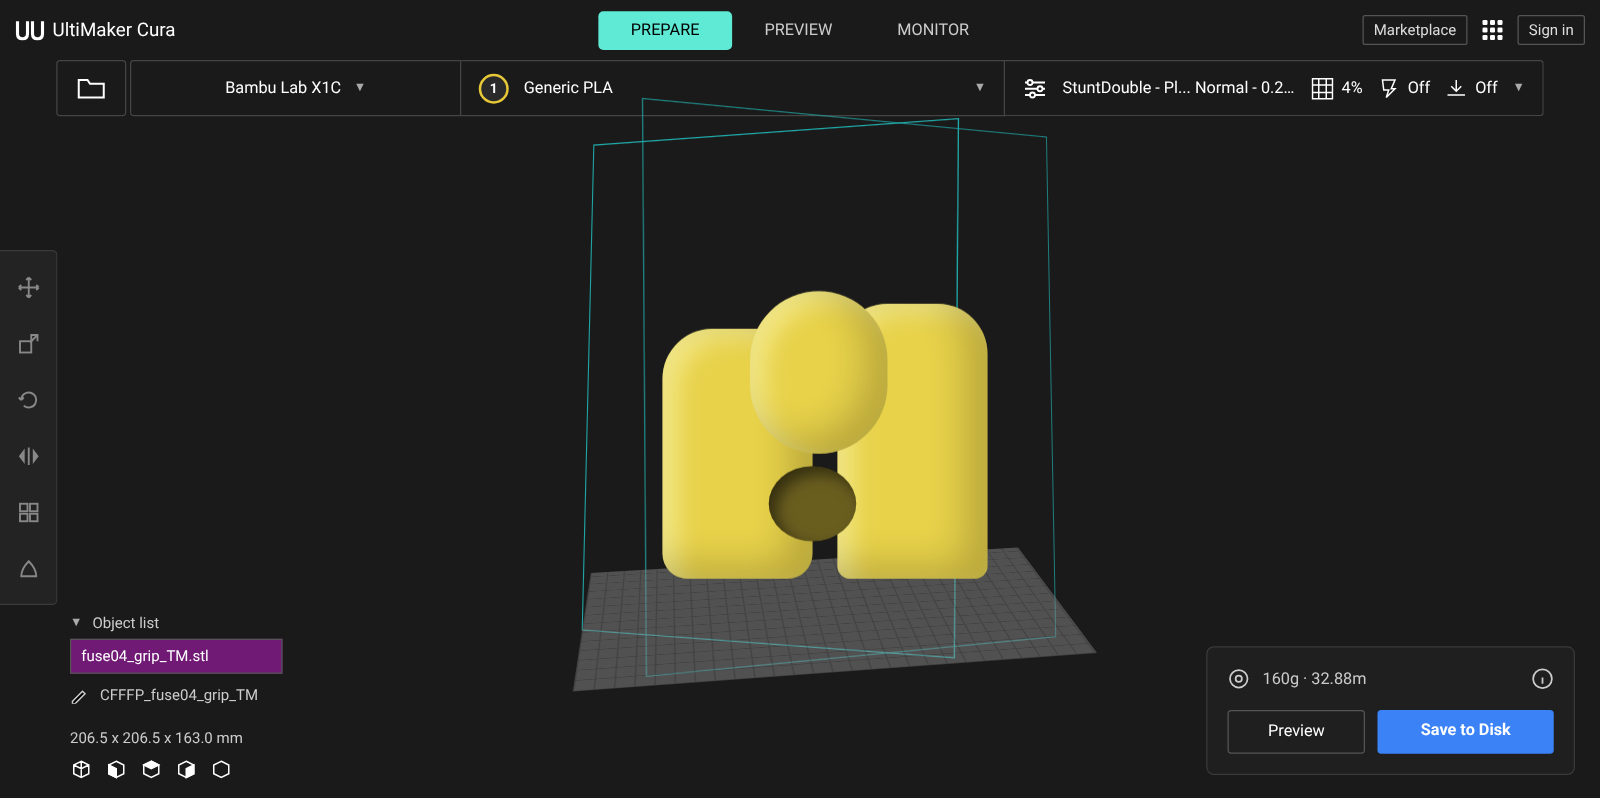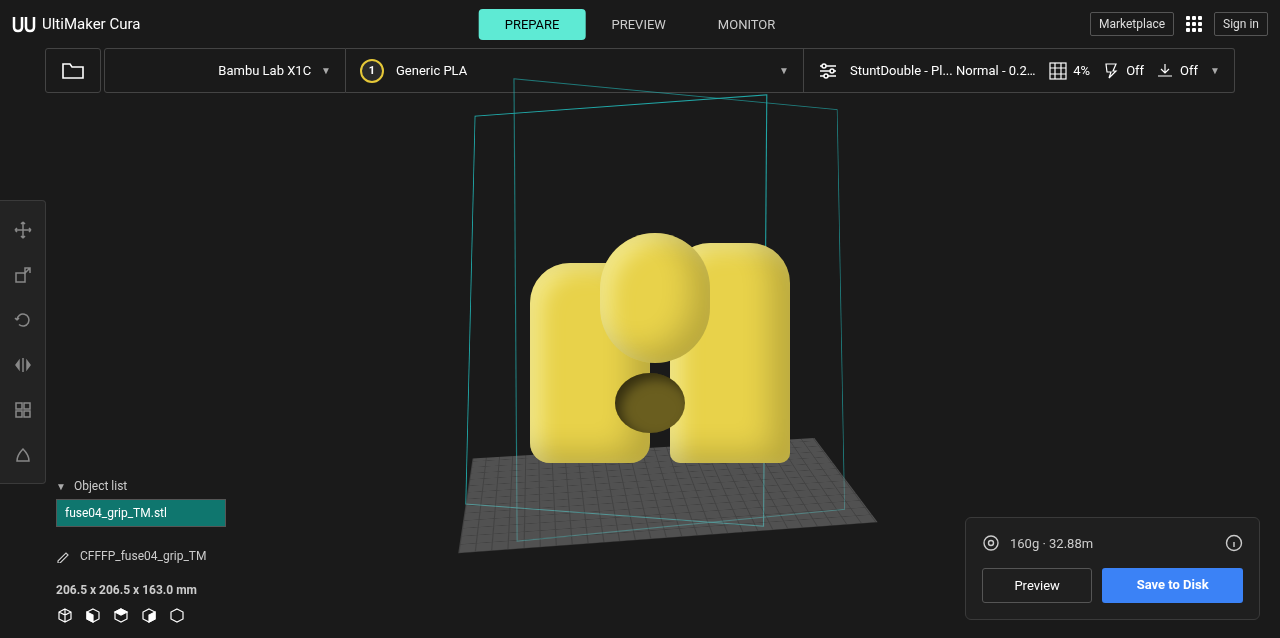--- a/index.html
+++ b/index.html
@@ -12,39 +12,39 @@
 .tab { padding: 8px 26px; font-size: 13px; color: #ccc; cursor: pointer; border-radius: 4px; }
 .tab.active { background: #5eead4; color: #000; }
 .topbar-right { margin-left: auto; display: flex; align-items: center; gap: 8px; }
 .btn-outline { border: 1px solid #555; padding: 4px 8px; font-size: 12px; color: #ddd; cursor: pointer; border-radius: 2px; }
 .apps-icon { display: grid; grid-template-columns: repeat(3, 4px); grid-template-rows: repeat(3, 4px); gap: 2px; cursor: pointer; padding: 4px; }
 .apps-icon span { background: #fff; border-radius: 1px; }
 
 .configbar { height: 45px; display: flex; margin: 0 45px 0 45px; gap: 0; }
 .cb-folder { width: 56px; border: 1px solid #444; display: flex; align-items: center; justify-content: center; cursor: pointer; border-radius: 3px; margin-right: 3px; }
 .cb-section { border: 1px solid #444; display: flex; align-items: center; padding: 0 14px; gap: 10px; cursor: pointer; }
-.cb-printer { width: 242px; justify-content: flex-end; border-radius: 3px 0 0 3px; font-size: 13px; }
+.cb-printer { width: 265px; justify-content: center; border-radius: 3px 0 0 3px; font-size: 13px; }
 .cb-material { flex: 1; border-left: none; font-size: 13px; justify-content: space-between; }
 .cb-profile { width: 431px; border-left: none; border-radius: 0 3px 3px 0; gap: 12px; font-size: 13px; }
 .badge-circle { width: 24px; height: 24px; border-radius: 50%; border: 2px solid #e6c838; background: #2a2a2a; display: flex; align-items: center; justify-content: center; font-size: 11px; font-weight: bold; color: #fff; }
 .chevron { font-size: 10px; color: #aaa; }
 .profile-item { display: flex; align-items: center; gap: 6px; }
 .profile-item svg { width: 18px; height: 18px; }
 
 .viewport { position: absolute; inset: 0; top: 93px; z-index: 0; }
 
 .left-toolbar { position: absolute; left: 0; top: 200px; background: #232323; border: 1px solid #3a3a3a; border-left: none; border-radius: 0 4px 4px 0; padding: 6px 0; z-index: 5; }
 .tool-btn { width: 45px; height: 45px; display: flex; align-items: center; justify-content: center; cursor: pointer; color: #888; }
 .tool-btn svg { width: 20px; height: 20px; }
 
 .object-panel { position: absolute; left: 56px; bottom: 10px; z-index: 5; font-size: 12px; color: #ccc; }
 .obj-header { display: flex; align-items: center; gap: 8px; margin-bottom: 6px; font-size: 12px; }
-.obj-input { width: 170px; padding: 6px 8px; background: #0f766e; border: 1px solid #555; color: #fff; font-size: 12px; margin-bottom: 22px; }
+.obj-input { width: 170px; padding: 6px 8px; background: #701a75; border: 1px solid #555; color: #fff; font-size: 12px; margin-bottom: 10px; }
 .obj-row { display: flex; align-items: center; gap: 10px; margin-bottom: 20px; font-size: 12px; }
-.obj-dim { font-size: 12px; margin-bottom: 10px; font-weight: bold; }
+.obj-dim { font-size: 12px; margin-bottom: 10px; }
 .view-icons { display: flex; gap: 10px; }
 .view-btn { color: #fff; cursor: pointer; }
 .view-btn svg { width: 18px; height: 18px; }
 
 .result-panel { position: absolute; right: 20px; bottom: 18px; width: 295px; background: #1f1f1f; border: 1px solid #3a3a3a; border-radius: 6px; padding: 16px; z-index: 5; }
 .rp-time { display: flex; align-items: center; gap: 10px; font-size: 15px; font-weight: 600; margin-bottom: 8px; }
 .rp-mat { display: flex; align-items: center; gap: 10px; font-size: 13px; color: #ccc; margin-bottom: 16px; }
 .rp-info { position: absolute; right: 16px; top: 16px; cursor: pointer; }
 .rp-btns { display: flex; gap: 10px; }
 .rp-btn { flex: 1; text-align: center; padding: 9px 0; border-radius: 3px; font-size: 13px; cursor: pointer; }

